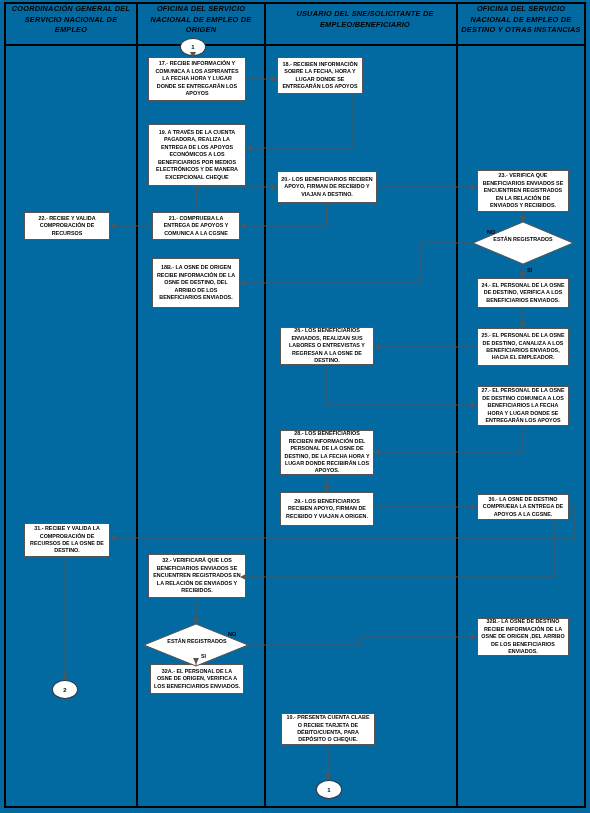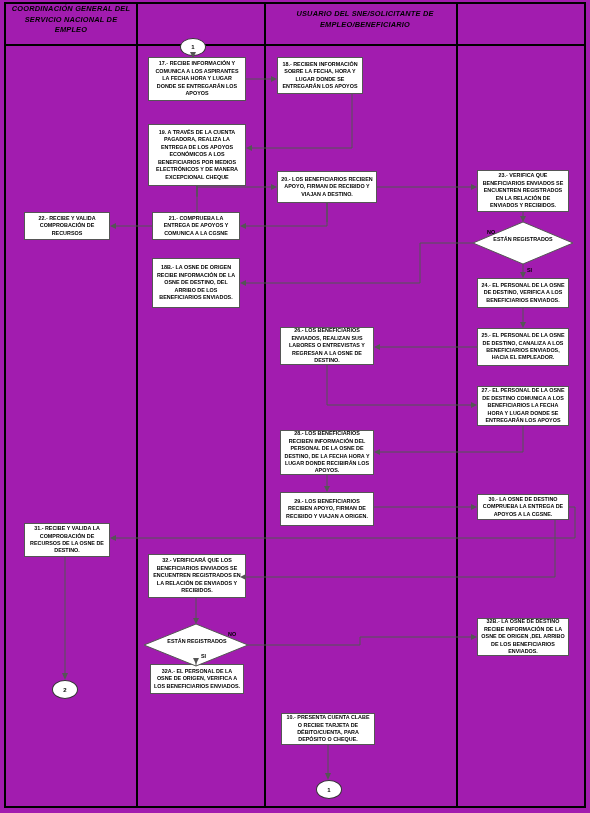--- a/index.html
+++ b/index.html
@@ -1,17 +1,17 @@
 <!DOCTYPE html>
 <html><head>
 <meta charset="utf-8">
 <style>
   html,body{margin:0;padding:0;background:#ffffff;}
   body{font-family:"Liberation Sans", sans-serif;}
-  #page{position:relative;width:590px;height:813px;background:#a21caf;overflow:hidden;}
+  #page{position:relative;width:590px;height:813px;background:#0369a1;overflow:hidden;}
 
   
   .frame{position:absolute;left:4px;top:2px;width:582px;height:806px;border:2px solid #000;box-sizing:border-box;}
   .vline{position:absolute;top:2px;width:0;border-left:2px solid #000;height:806px;}
 
   .hdr-rule{position:absolute;left:4px;top:44px;width:582px;height:0;border-top:2px solid #000;}
 
   .hdr{position:absolute;top:4px;text-align:center;font-style:italic;font-weight:bold;
        font-size:7.4px;line-height:10.5px;letter-spacing:.2px;color:#000;text-transform:uppercase;}
 
@@ -42,21 +42,23 @@
 
 <div id="page">
 
   <div class="frame"></div>
   <div class="vline" style="left:136px;"></div>
   <div class="vline" style="left:264px;"></div>
   <div class="vline" style="left:456px;"></div>
   <div class="hdr-rule"></div>
 
   <div class="hdr" style="left:8px;width:126px;">COORDINACIÓN GENERAL DEL SERVICIO NACIONAL DE EMPLEO</div>
+  <div class="hdr" style="left:140px;width:122px;">OFICINA DEL SERVICIO NACIONAL DE EMPLEO DE ORIGEN</div>
   <div class="hdr" style="left:272px;width:186px;top:9px;">USUARIO DEL SNE/SOLICITANTE DE EMPLEO/BENEFICIARIO</div>
+  <div class="hdr" style="left:460px;width:122px;">OFICINA DEL SERVICIO NACIONAL DE EMPLEO DE DESTINO Y OTRAS INSTANCIAS</div>
 
   <div class="conn" style="left:180px;top:38px;width:26px;height:18px;">1</div>
   <div class="conn" style="left:52px;top:680px;width:26px;height:19px;">2</div>
   <div class="conn" style="left:316px;top:780px;width:26px;height:19px;">1</div>
 
   <div class="box" style="left:148px;top:57px;width:98px;height:44px;">
       <span>17.- RECIBE INFORMACIÓN Y COMUNICA A LOS ASPIRANTES LA FECHA HORA Y LUGAR DONDE SE ENTREGARÁN LOS APOYOS</span>
     </div>
   <div class="box" style="left:277px;top:57px;width:86px;height:37px;">
       <span>18.- RECIBEN INFORMACIÓN SOBRE LA FECHA, HORA Y LUGAR DONDE SE ENTREGARÁN LOS APOYOS</span>

